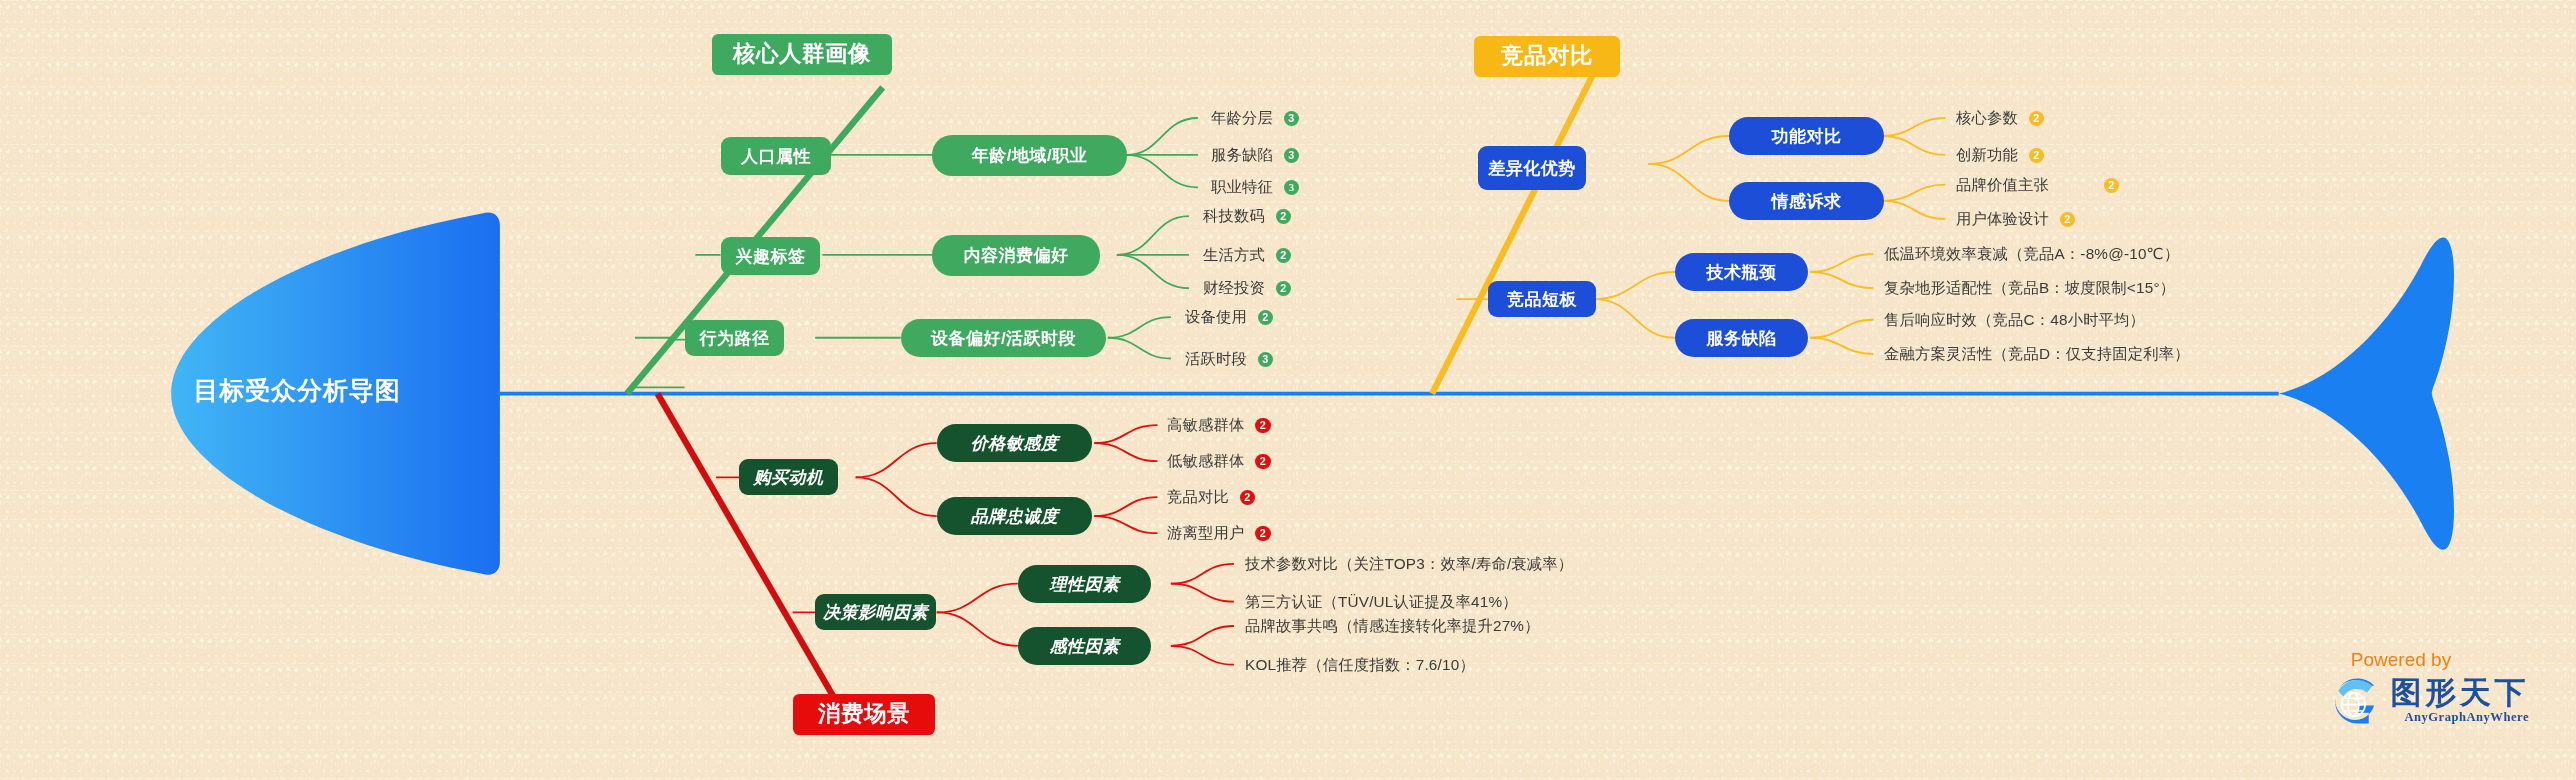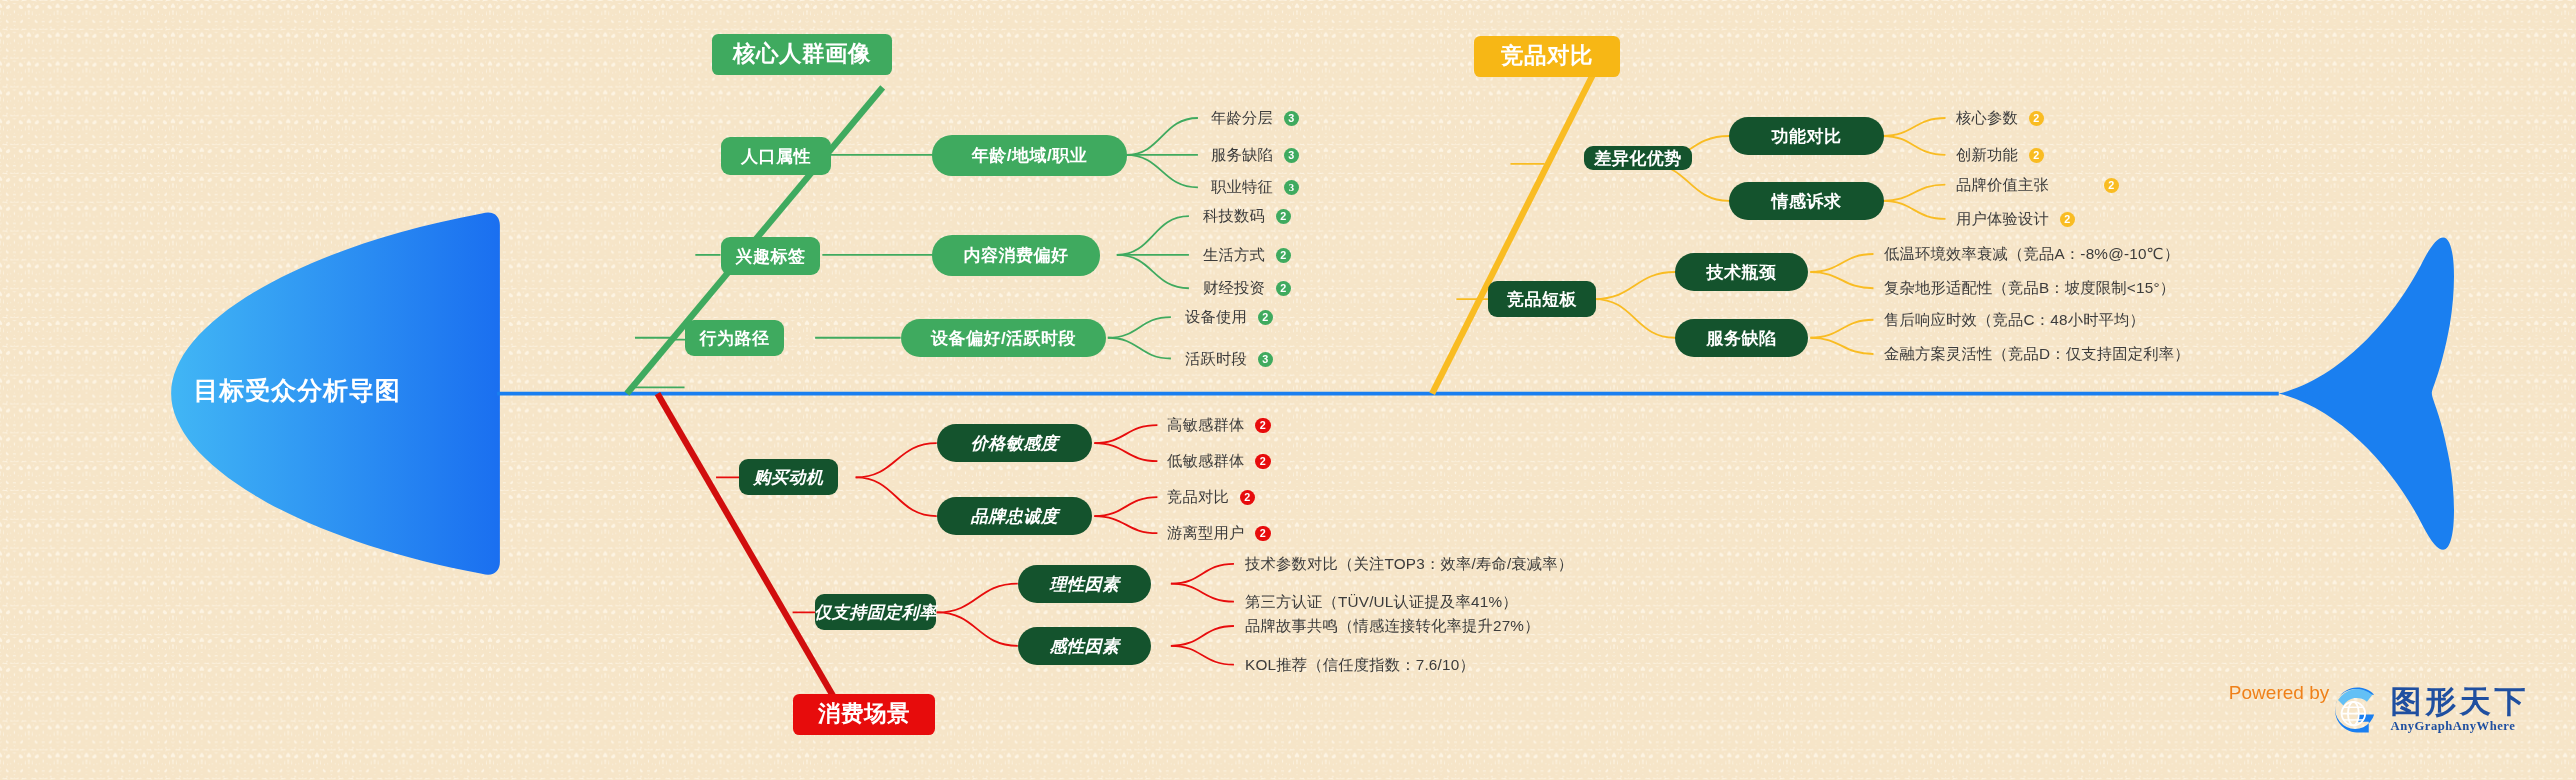--- a/index.html
+++ b/index.html
@@ -32,21 +32,21 @@
   .cat.yellow{background:#f7b715;}
   .cat.red{background:#e70c0c;}
 
   .lvl1{                     
     border-radius:9px;font-size:17px;padding:0 12.6px;font-weight:bold;
   }
   .lvl2{                     
     border-radius:20px;font-size:17px;padding:0 14.4px;font-weight:bold;
   }
   .green-fill{background:#3faa5f;}
-  .yellow-fill{background:#14532d;}
+  .yellow-fill{background:#1d4ed8;}
   .red-fill{background:#14532d;font-style:italic;}
 
   
   .leaf{
     position:absolute;z-index:3;display:flex;align-items:center;
     white-space:nowrap;font-size:15.3px;color:#3b3b3b;font-weight:normal;
     letter-spacing:0.2px;
   }
   .leaf .txt{}
   .badge{
@@ -60,22 +60,22 @@
   .badge.red{background:#e70c0c;}
 
   
   #headTitle{
     position:absolute;z-index:4;left:117px;top:374px;width:360px;
     text-align:center;color:#fff;font-size:25px;font-weight:bold;
     letter-spacing:0.9px;white-space:nowrap;
   }
 
   
-  #wm{position:absolute;right:47px;bottom:43px;z-index:5;
-      display:flex;flex-direction:row;align-items:flex-start;}
+  #wm{position:absolute;right:47px;bottom:52px;z-index:5;
+      display:flex;flex-direction:column;align-items:flex-start;text-align:right;}
   #wm .pb{color:#ef8019;font-size:19px;margin-left:21.6px;margin-bottom:1.8px;
           font-family:"Liberation Sans",sans-serif;}
   #wm .row{display:flex;align-items:center;}
   #wm .brand{display:flex;flex-direction:column;margin-left:5.4px;}
   #wm .cn{color:#1f4fa0;font-size:31px;font-weight:bold;letter-spacing:3.6px;line-height:1;}
   #wm .en{color:#1f4fa0;font-size:12.6px;font-weight:bold;letter-spacing:0.5px;
           font-family:"Liberation Serif",serif;margin-top:2.7px;}
 </style>
 </head>
 <body>
@@ -264,21 +264,21 @@
     <span class="txt">设备使用</span>
     <span class="badge green">2</span>
   </div>
   <div class="leaf" style="left:1185px;top:349px;">
     <span class="txt">活跃时段</span>
     <span class="badge green">3</span>
   </div>
 
   <div class="node cat yellow" style="left:1474px;top:36px;width:146px;height:41px;">竞品对比</div>
 
-  <div class="node lvl1 yellow-fill" style="left:1584px;top:146px;width:108px;height:24px;">差异化优势</div>
+  <div class="node lvl1 yellow-fill" style="left:1478px;top:146px;width:108px;height:44px;">差异化优势</div>
   <div class="node lvl1 yellow-fill" style="left:1488px;top:281px;width:108px;height:36px;">竞品短板</div>
 
   <div class="node lvl2 yellow-fill" style="left:1729px;top:117px;width:155px;height:38px;">功能对比</div>
   <div class="node lvl2 yellow-fill" style="left:1729px;top:182px;width:155px;height:38px;">情感诉求</div>
   <div class="node lvl2 yellow-fill" style="left:1675px;top:253px;width:133px;height:38px;">技术瓶颈</div>
   <div class="node lvl2 yellow-fill" style="left:1675px;top:319px;width:133px;height:38px;">服务缺陷</div>
 
   <div class="leaf" style="left:1956px;top:108px;">
     <span class="txt">核心参数</span>
     <span class="badge yellow">2</span>
@@ -304,21 +304,21 @@
   <div class="leaf" style="left:1884px;top:310px;">
     <span class="txt">售后响应时效（竞品C：48小时平均）</span>
   </div>
   <div class="leaf" style="left:1884px;top:344px;">
     <span class="txt">金融方案灵活性（竞品D：仅支持固定利率）</span>
   </div>
 
   <div class="node cat red" style="left:793px;top:694px;width:142px;height:41px;">消费场景</div>
 
   <div class="node lvl1 red-fill" style="left:739px;top:459px;width:99px;height:36px;">购买动机</div>
-  <div class="node lvl1 red-fill" style="left:815px;top:594px;width:121px;height:36px;">仅支持固定利率</div>
+  <div class="node lvl1 red-fill" style="left:815px;top:594px;width:121px;height:36px;">决策影响因素</div>
 
   <div class="node lvl2 red-fill" style="left:937px;top:424px;width:155px;height:38px;">价格敏感度</div>
   <div class="node lvl2 red-fill" style="left:937px;top:497px;width:155px;height:38px;">品牌忠诚度</div>
   <div class="node lvl2 red-fill" style="left:1018px;top:565px;width:133px;height:38px;">理性因素</div>
   <div class="node lvl2 red-fill" style="left:1018px;top:627px;width:133px;height:38px;">感性因素</div>
 
   <div class="leaf" style="left:1167px;top:415px;">
     <span class="txt">高敏感群体</span>
     <span class="badge red">2</span>
   </div>

